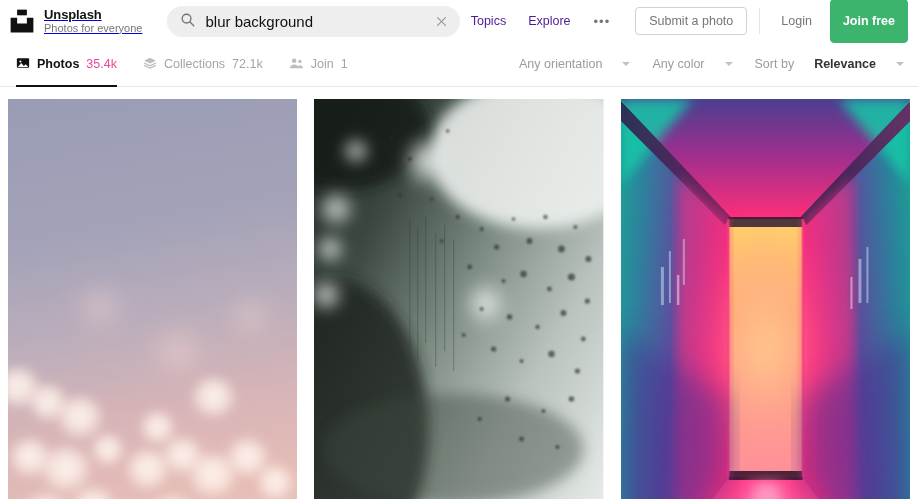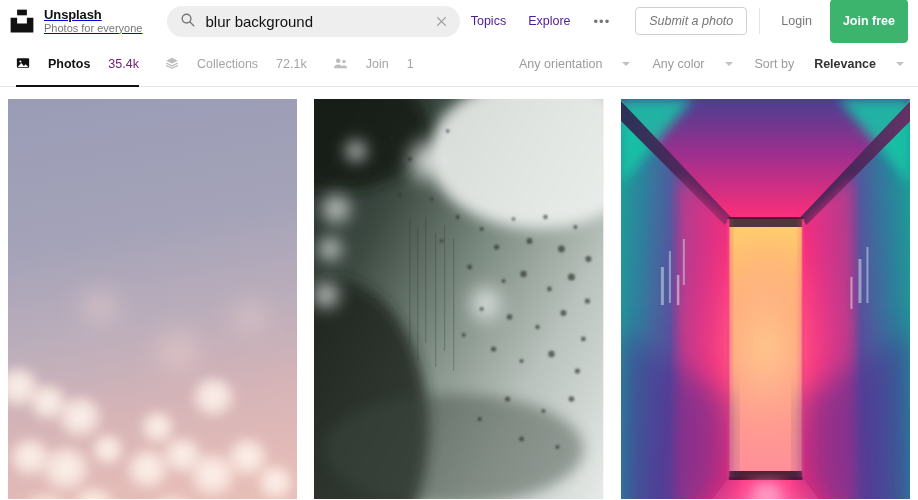--- a/index.html
+++ b/index.html
@@ -86,21 +86,20 @@
     height:28px;
     padding:0 13px;
     font-size:12.5px;
     color:#767676;
     background:#fff;
     border:1px solid #d1d1d1;
     border-radius:4px;
     cursor:pointer;
     font-family:"Liberation Sans", sans-serif;
     white-space:nowrap;
-    font-style:italic;
   }
   .nav-divider {
     width:1px; height:26px;
     background:#e4e4e4;
     margin:0 12px;
   }
   .btn-login {
     font-size:12.5px;
     color:#767676;
     text-decoration:none;
@@ -128,39 +127,39 @@
     display:flex;
     align-items:center;
     padding:0 14px 0 16px;
     border-bottom:1px solid #e8e8e8;
     background:#fff;
   }
   .tabs { display:flex; align-items:center; gap:26px; height:100%; }
   .tab {
     display:flex;
     align-items:center;
-    gap:18px;
+    gap:7px;
     height:100%;
     font-size:12.5px;
     color:#a5a5a5;
     cursor:pointer;
     position:relative;
     text-decoration:none;
     white-space:nowrap;
   }
   .tab.active { color:#111; font-weight:bold; }
   .tab.active::after {
     content:"";
     position:absolute;
     left:0; right:0; bottom:-1px;
     height:2px;
     background:#111;
   }
   .tab .tab-count { font-weight:normal; color:inherit; }
-  .tab.active .tab-count { color:#701a75; font-weight:normal;text-align:right; }
+  .tab.active .tab-count { color:#ec4899; font-weight:normal;text-align:right; }
   .tab-icon { display:block; flex:0 0 auto; }
 
   .filters { margin-left:auto; display:flex; align-items:center; gap:22px; }
   .filter {
     display:flex;
     align-items:center;
     gap:20px;
     font-size:12.5px;
     color:#9b9b9b;
     cursor:pointer;

